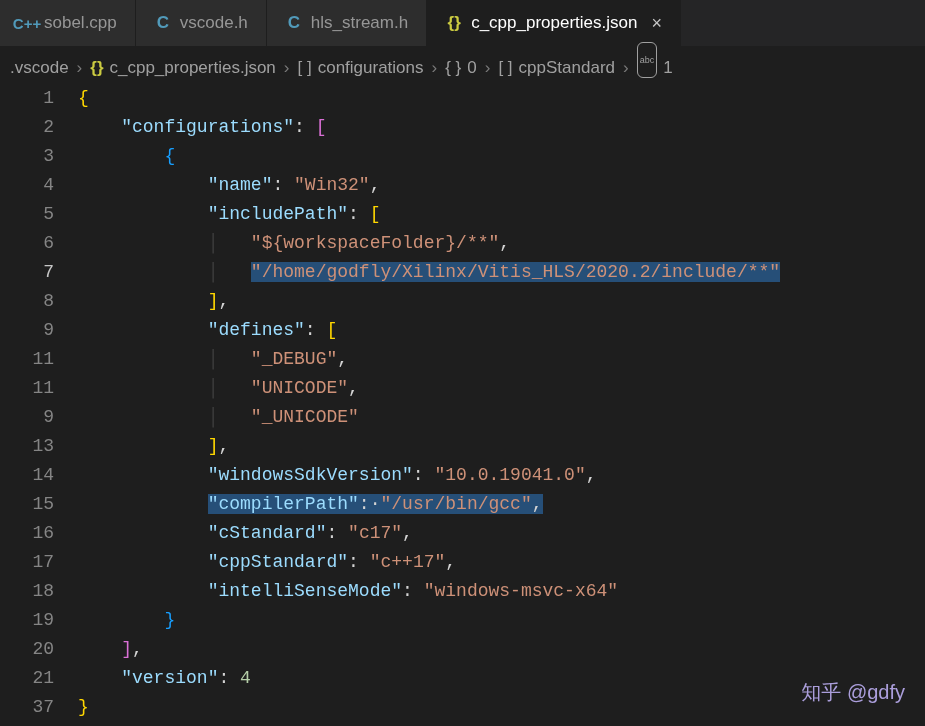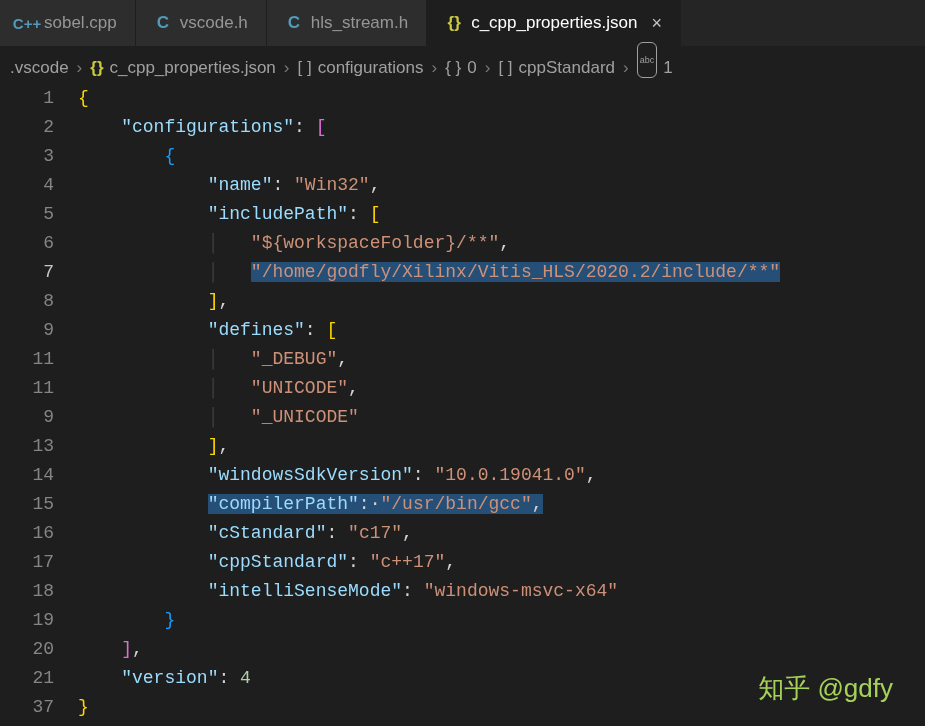--- a/index.html
+++ b/index.html
@@ -79,25 +79,25 @@
   .hl-str {
     background: #264f78;
     color: #ce9178;
   }
   .hl-region {
     background: #264f78;
   }
   .indent-guide { color: #404040; }
   .watermark {
     position: absolute;
-    right: 32px;
+    right: 20px;
     bottom: 20px;
-    color: #bef264;
+    color: #c4b5fd;
     font-family: sans-serif;
-    font-size: 26px;
+    font-size: 20px;
     font-weight: 500;
     opacity: 0.85;
   }
 </style>
 </head>
 <body>
 
 <div class="tabs">
   <div class="tab">
     <span class="icon icon-cpp">C++</span>

